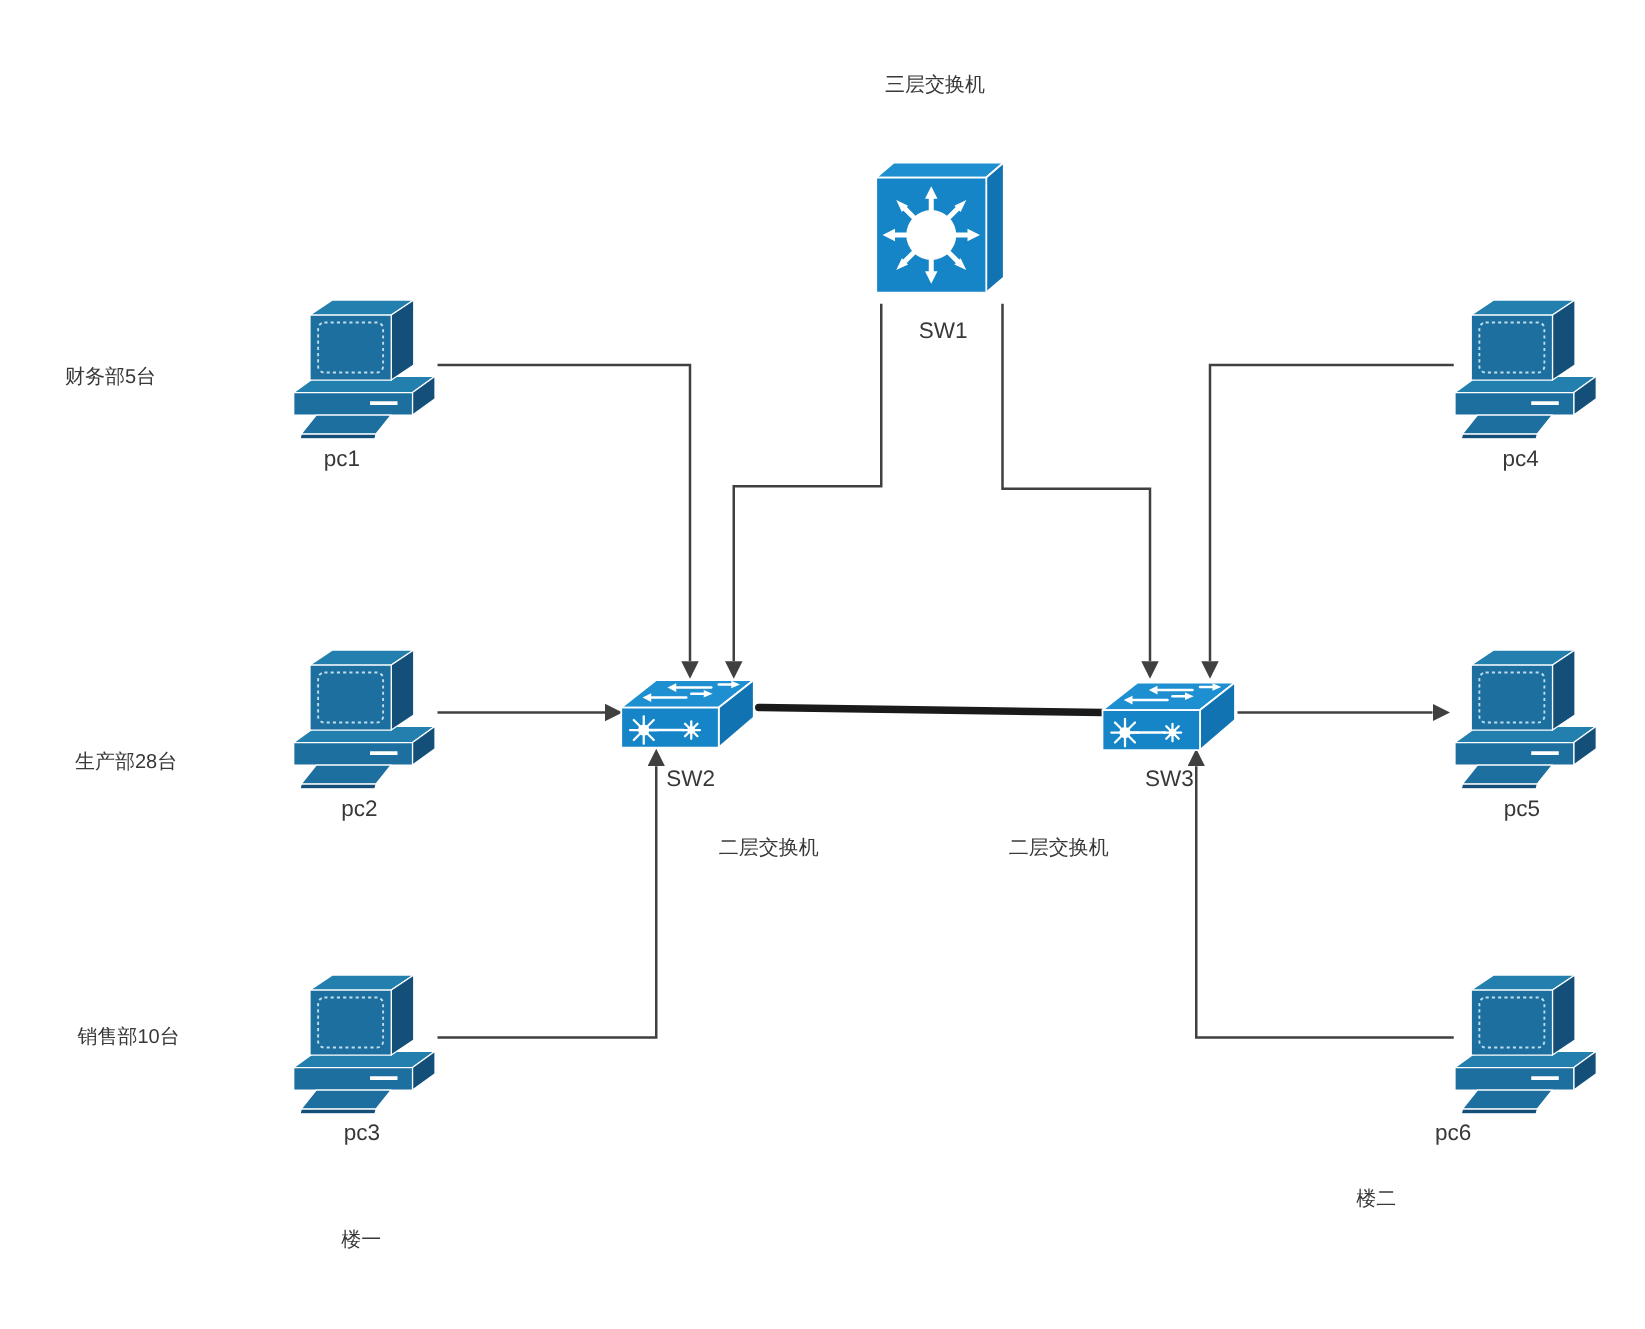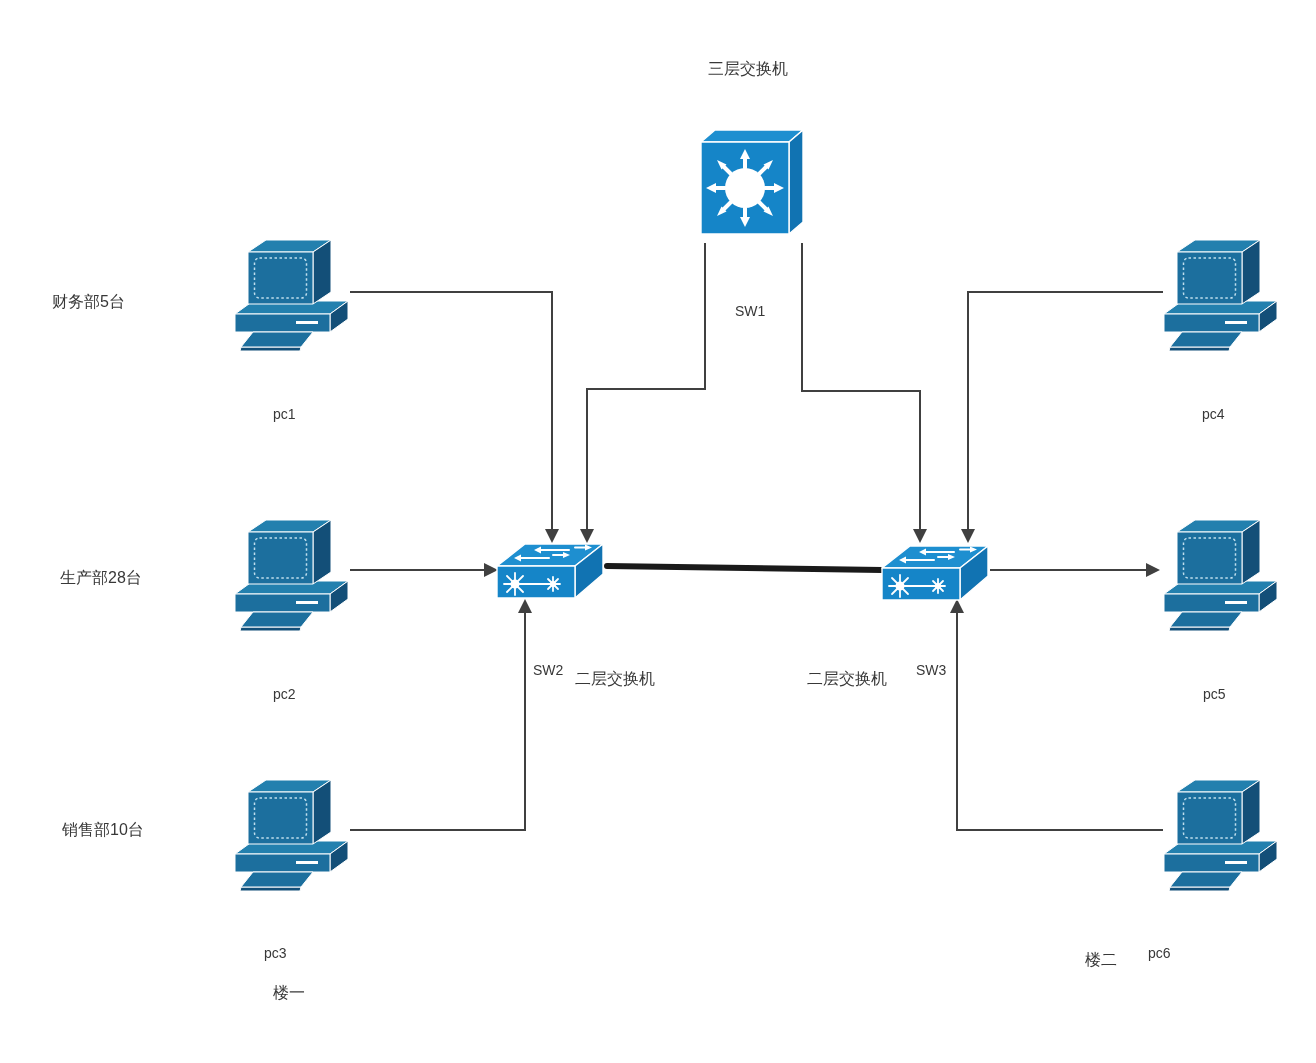--- a/index.html
+++ b/index.html
@@ -13,21 +13,21 @@
   }
   .layer{position:absolute;left:0;top:0;}
   .node{position:absolute;}
   .lbl{
     position:absolute;
     font-size:16px;
     line-height:20px;
     white-space:nowrap;
     color:var(--text,#383838);
   }
-  .node-label{font-size:14px;margin-top:47px;}
+  .node-label{font-size:18px;}
   
   .sw-front{fill:var(--switch_front);stroke:#fff;stroke-width:1.4;stroke-linejoin:round;}
   .sw-top{fill:var(--switch_top);stroke:#fff;stroke-width:1.4;stroke-linejoin:round;}
   .sw-side{fill:var(--switch_side);stroke:#fff;stroke-width:1.4;stroke-linejoin:round;}
   
   .pc-front{fill:var(--pc_front);stroke:#fff;stroke-width:1;stroke-linejoin:round;}
   .pc-top{fill:var(--pc_top);stroke:#fff;stroke-width:1;stroke-linejoin:round;}
   .pc-side{fill:var(--pc_side);stroke:#fff;stroke-width:1;stroke-linejoin:round;}
   .pc-screen{fill:none;stroke:var(--pc_screen_border);stroke-width:1.5;stroke-dasharray:2.5 2.5;}
   .pc-slot{fill:#ffffff;}
@@ -182,27 +182,27 @@
       </svg>
   </div>
 
   <div class="lbl" style="left:708px;top:59px">三层交换机</div>
   <div class="lbl node-label" style="left:735px;top:254px">SW1</div>
   <div class="lbl node-label" style="left:533px;top:613px">SW2</div>
   <div class="lbl node-label" style="left:916px;top:613px">SW3</div>
   <div class="lbl" style="left:575px;top:669px">二层交换机</div>
   <div class="lbl" style="left:807px;top:669px">二层交换机</div>
 
-  <div class="lbl node-label" style="left:273px;top:357px">pc1</div>
+  <div class="lbl node-label" style="left:259px;top:357px">pc1</div>
   <div class="lbl node-label" style="left:273px;top:637px">pc2</div>
-  <div class="lbl node-label" style="left:264px;top:896px">pc3</div>
+  <div class="lbl node-label" style="left:275px;top:896px">pc3</div>
   <div class="lbl node-label" style="left:1202px;top:357px">pc4</div>
   <div class="lbl node-label" style="left:1203px;top:637px">pc5</div>
   <div class="lbl node-label" style="left:1148px;top:896px">pc6</div>
 
   <div class="lbl" style="left:52px;top:292px">财务部5台</div>
-  <div class="lbl" style="left:60px;top:568px">生产部28台</div>
+  <div class="lbl" style="left:60px;top:600px">生产部28台</div>
   <div class="lbl" style="left:62px;top:820px">销售部10台</div>
 
   <div class="lbl" style="left:273px;top:983px">楼一</div>
   <div class="lbl" style="left:1085px;top:950px">楼二</div>
 
 </div>
 
 </body></html>

